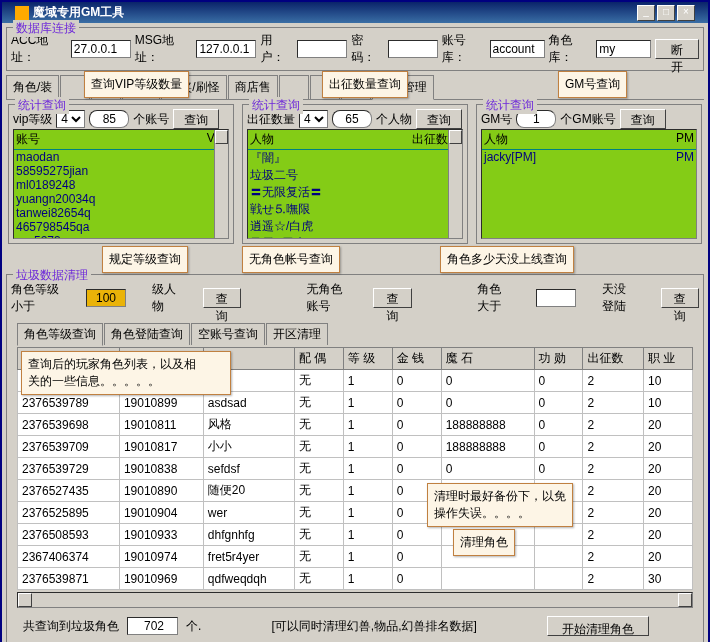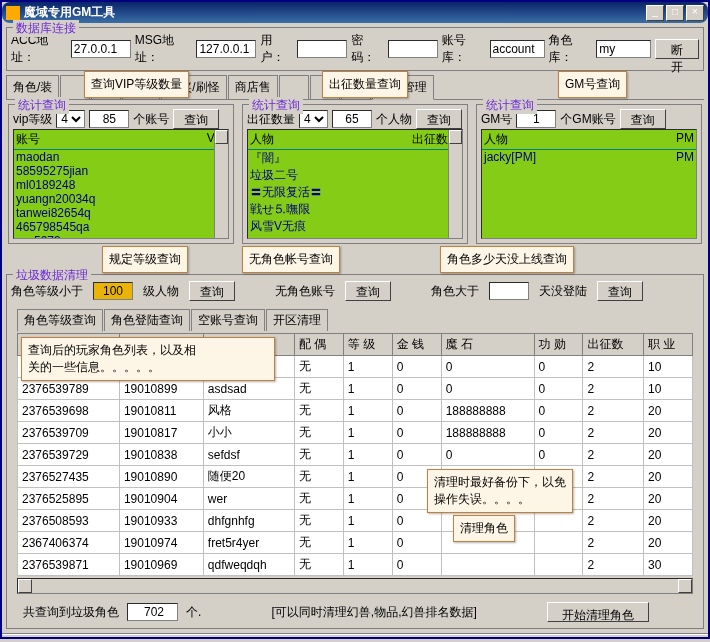--- a/index.html
+++ b/index.html
@@ -1,18 +1,18 @@
 <!DOCTYPE html>
 <html><head>
 <meta charset="utf-8">
 <style>
 * { box-sizing: border-box; font-family: "SimSun", "宋体", sans-serif; font-size: 12px; }
 body { margin: 0; background: #d4d0c8; width: 710px; }
 .window { border: 2px solid #000080; background: #d4d0c8; }
-.titlebar { background: linear-gradient(#0a246a,#3a6ea5); color: #fff; padding: 2px 4px; display: flex; align-items: center; border-radius: 8px; }
+.titlebar { background: linear-gradient(#0a246a,#3a6ea5); color: #fff; padding: 2px 13px; display: flex; align-items: center; }
 .titlebar-icon { width: 14px; height: 14px; background: #ffaa00; margin-right: 4px; }
 .titlebar-text { flex: 1; font-weight: bold; }
 .tb-btn { width: 18px; height: 16px; background: #d4d0c8; border: 1px solid #fff; border-right-color:#404040; border-bottom-color:#404040; margin-left: 2px; text-align:center; line-height:12px; font-family:Arial; font-size:10px; }
 .panel { border: 1px solid #808080; margin: 4px; padding: 4px; position: relative; background:#d4d0c8;}
 .panel-title { position: absolute; top: -8px; left: 6px; background: #d4d0c8; padding: 0 3px; color:#6d28d9;}
 input[type=text] { border: 1px inset #808080; padding: 1px 2px; background:#fff; height:18px;}
 select { border: 1px inset #808080; background:#fff; height:18px;}
 .btn { background: #d4d0c8; border: 1px solid #fff; border-right-color:#404040; border-bottom-color:#404040; padding: 2px 10px; cursor:pointer; height:20px;}
 .row { display: flex; align-items: center; gap: 4px; flex-wrap: nowrap; }
 .tabs { display: flex; border-bottom: 1px solid #808080; margin: 2px 4px 0 4px; }
@@ -30,21 +30,21 @@
 table.grid { width: calc(100% - 12px); border-collapse: collapse; margin: 2px 6px; background:#fff;}
 table.grid th { background: #d4d0c8; border: 1px solid #808080; padding: 2px 4px; text-align:left; font-weight:normal;margin-top:34px;}
 table.grid td { border: 1px solid #c0c0c0; padding: 2px 4px; }
 .sub-tabs { display:flex; margin: 2px 6px; }
 .sub-tab { padding:2px 6px; border:1px solid #808080; border-bottom:none; margin-right:1px; background:#d4d0c8; cursor:pointer;}
 .sub-tab.active{background:#d4d0c8; border-bottom:1px solid #d4d0c8; margin-bottom:-1px;}
 .bottom-bar { display:flex; align-items:center; gap:8px; padding:6px 12px; }
 .scroll-h { height:16px; background:#d4d0c8; border:1px inset #808080; margin:2px 6px; position:relative;}
 .scroll-h .arrow{width:14px;height:14px;background:#d4d0c8;border:1px solid #fff;border-right-color:#404040;border-bottom-color:#404040;position:absolute;top:0;}
 .scroll-h .arrow.l{left:0;} .scroll-h .arrow.r{right:0;}
-.num-input{width:40px;text-align:center;}
+.num-input{width:40px;text-align:center;border-radius:8px;}
 .vscroll{position:absolute;right:0;top:0;bottom:0;width:14px;background:#d4d0c8;border-left:1px solid #808080;}
 .vscroll .arrow{height:14px;background:#d4d0c8;border:1px solid #fff;border-right-color:#404040;border-bottom-color:#404040;}
 hr.sep{border:none;border-top:1px solid #808080;border-bottom:1px solid #fff;margin:2px 0;}
 </style>
 </head>
 <body>
 
 <div class="window">
   <div class="titlebar">
     <div class="titlebar-icon"></div>
@@ -166,20 +166,24 @@
             </div>
             <div class="listbox-row">
               <span>〓无限复活〓</span>
               <span>4</span>
             </div>
             <div class="listbox-row">
               <span>戦せ⒌嘸限</span>
               <span>4</span>
             </div>
             <div class="listbox-row">
+              <span>逍遥☆/白虎</span>
+              <span>4</span>
+            </div>
+            <div class="listbox-row">
               <span>风雪V无痕</span>
               <span>4</span>
             </div>
           </div>
         <div class="vscroll">
             <div class="arrow"></div>
           </div>
       </div>
     </div>
     <div class="col-panel">
@@ -206,21 +210,21 @@
   </div>
 
   <div style="position:relative;height:22px">
     <div class="callout" style="top:-2px;left:100px">规定等级查询</div>
     <div class="callout" style="top:-2px;left:240px">无角色帐号查询</div>
     <div class="callout" style="top:-2px;left:438px">角色多少天没上线查询</div>
   </div>
 
   <div class="panel" style="padding-bottom:0">
     <span class="panel-title">垃圾数据清理</span>
-    <div class="row" style="gap:10px;padding:2px 0 6px 0">
+    <div class="row" style="gap:26px;padding:2px 0 6px 0">
       <span>角色等级小于</span>
       <input type="text" style="width: 40px; background: #eab308; text-align: center;" value="100">
       <span>级人物</span>
       <button class="btn">查询</button>
       <span style="width:20px"></span>
       <span>无角色账号</span>
       <button class="btn">查询</button>
       <span style="width:20px"></span>
       <span>角色大于</span>
       <input type="text" style="width: 40px;" value="">
@@ -367,21 +371,21 @@
               <td>无</td>
               <td>1</td>
               <td>0</td>
               <td></td>
               <td></td>
               <td>2</td>
               <td>30</td>
             </tr>
           </tbody>
       </table>
-      <div class="callout" style="top:4px;left:10px;white-space:pre-line;width:254px">查询后的玩家角色列表，以及相
+      <div class="callout" style="top:4px;left:10px;white-space:pre-line;width:210px">查询后的玩家角色列表，以及相
 关的一些信息。。。。。</div>
       <div class="callout" style="top:136px;left:416px;white-space:pre-line">清理时最好备份下，以免
 操作失误。。。。</div>
       <div class="callout" style="top:182px;left:442px">清理角色</div>
     </div>
     <div class="scroll-h">
         <div class="arrow l"></div>
         <div class="arrow r"></div>
       </div>
 

